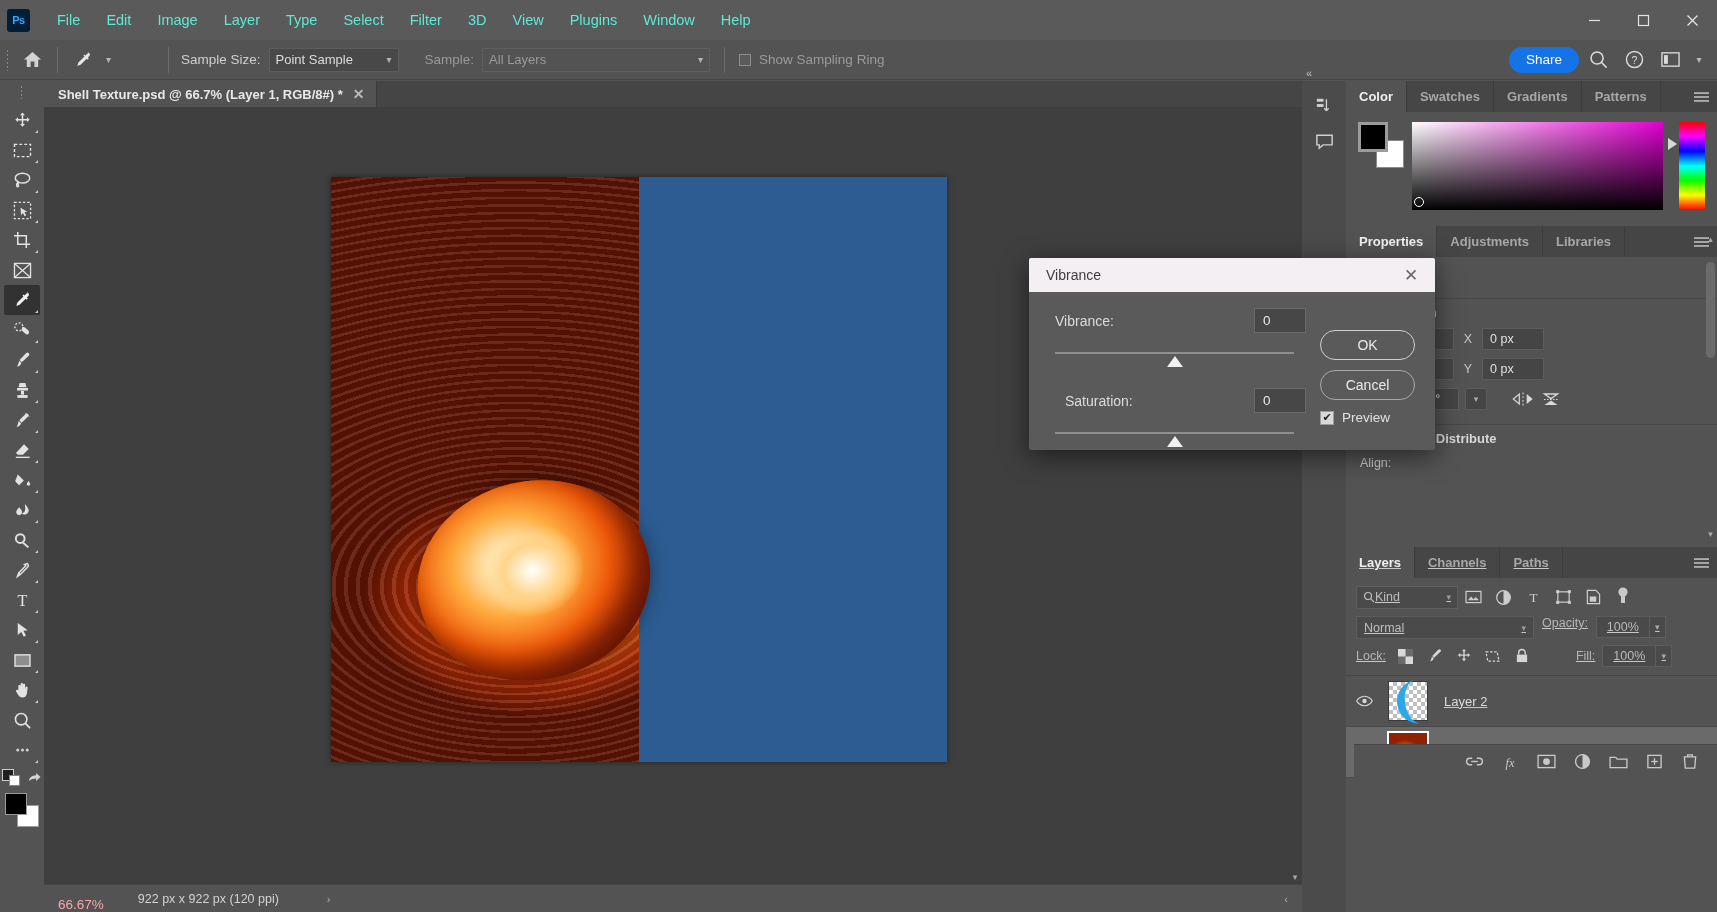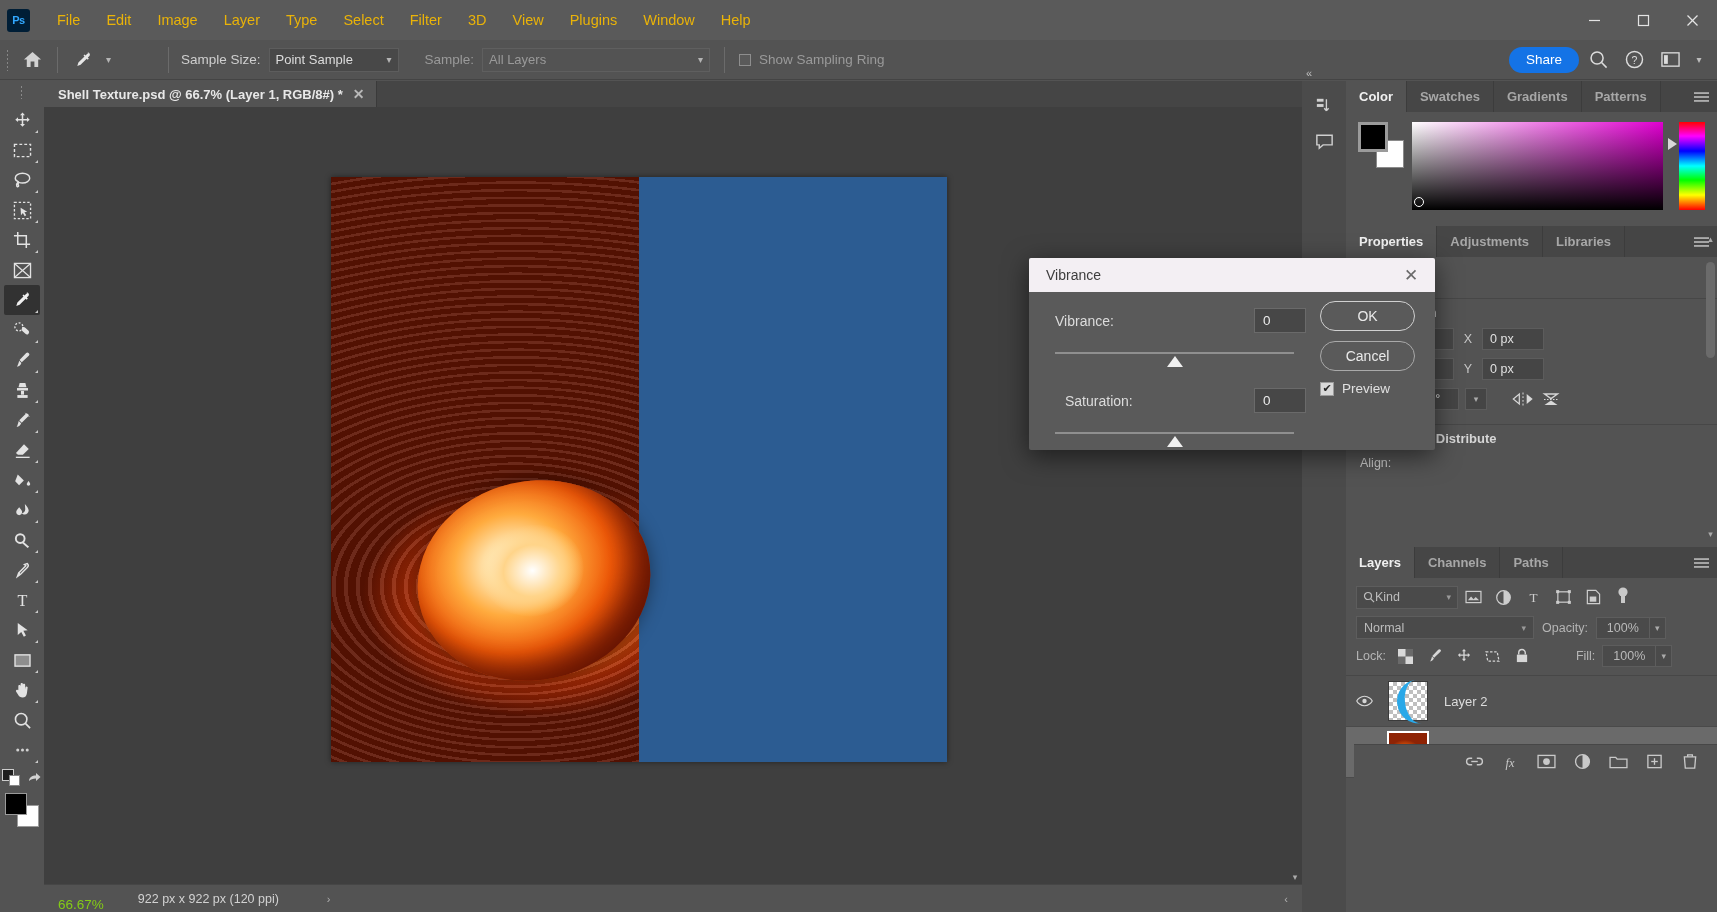--- a/index.html
+++ b/index.html
@@ -19,21 +19,21 @@
     background:#5a5a5a; display:flex; align-items:center;
   }
   .ps-logo {
     width:23px; height:23px; margin-left:7px; margin-right:14px;
     background:#001e36; border-radius:3px; color:#31a8ff;
     font-size:11px; font-weight:bold; display:flex;
     align-items:center; justify-content:center; letter-spacing:-.5px;
   }
   .menu-item {
     padding:8px 13px; height:40px; display:flex; align-items:center;
-    font-size:14.5px; color:#eab308; cursor:default; white-space:nowrap;
+    font-size:14.5px; color:#5eead4; cursor:default; white-space:nowrap;
   }
   .win-controls { position:absolute; right:0; top:0; display:flex; height:40px; }
   .win-btn {
     width:49px; height:40px; display:flex; align-items:center; justify-content:center;
     color:#e4e4e4;
   }
 
   
   .optionsbar {
     position:absolute; top:40px; left:0; width:1717px; height:40px;
@@ -160,21 +160,21 @@
   }
   .canvas-vscroll .arrow { position:absolute; left:0; width:14px; height:14px;
     display:flex; align-items:center; justify-content:center; color:#aaa; font-size:9px; }
 
   
   .statusbar {
     position:absolute; left:44px; bottom:0; width:1258px; height:28px;
     background:#535353; display:flex; align-items:center;
     border-top:1px solid #464646;
   }
-  .zoom-val { padding:0 10px 0 14px; font-size:13.5px; color:#84cc16;margin-top:12px; }
+  .zoom-val { padding:0 10px 0 14px; font-size:13.5px; color:#fca5a5;margin-top:12px; }
   .doc-size { font-size:12.5px; color:#d2d2d2; padding-left:24px; }
   .status-caret { color:#b0b0b0; font-size:11px; padding:0 14px; }
 
   
   .dock { position:absolute; right:0; top:81px; width:415px; height:831px; background:#535353; }
   .dock-rail {
     position:absolute; left:0; top:0; width:44px; height:100%; background:#4b4b4b;
     display:flex; flex-direction:column; align-items:center; padding-top:6px;
   }
   .rail-btn { width:36px; height:36px; display:flex; align-items:center; justify-content:center; }
@@ -223,21 +223,21 @@
   .prop-scroll { position:absolute; right:2px; top:8px; width:9px; bottom:8px; }
   .prop-scroll .bar { position:absolute; top:28px; width:9px; height:96px; background:#6b6b6b; border-radius:5px; }
 
   
   .layers-toolrow { display:flex; align-items:center; gap:0px; padding:7px 10px; }
   .kind-select {
     background:#4a4a4a; border:1px solid #5d5d5d; height:23px; width:102px;
     display:flex; align-items:center; padding:0 6px; font-size:12.5px; color:#bdbdbd;
   }
   .filt-icon { width:30px; height:24px; display:flex; align-items:center; justify-content:center; }
-  .blend-row { display:flex; align-items:center; padding:0 10px 6px 10px; gap:8px; }
+  .blend-row { display:flex; padding:0 10px 6px 10px; gap:8px; }
   .blend-select {
     background:#4a4a4a; border:1px solid #5d5d5d; height:23px; width:178px;
     display:flex; align-items:center; padding:0 7px; font-size:12.5px; color:#bdbdbd;
   }
   .opacity-lbl { font-size:12.5px; color:#b5b5b5; }
   .opacity-field {
     background:#4a4a4a; border:1px solid #5d5d5d; height:22px; width:54px;
     display:flex; align-items:center; justify-content:center; font-size:12.5px; color:#b9b9b9;
   }
   .mini-caret { width:16px; height:22px; border:1px solid #5d5d5d; border-left:none;
@@ -296,21 +296,21 @@
     width:52px; height:25px; display:flex; align-items:center;
     padding-left:8px; font-size:13.5px; color:#eaeaea;
   }
   .slider { position:relative; margin:19px 26px 0 26px; height:18px; }
   .slider .track { position:absolute; left:0; right:0; top:0; height:2px; background:#8f8f8f; }
   .slider .knob {
     position:absolute; left:50%; top:4px; transform:translateX(-50%);
     width:0; height:0; border-left:8px solid transparent; border-right:8px solid transparent;
     border-bottom:11px solid #f0f0f0;
   }
-  .dlg-right { position:absolute; right:0; top:0; width:115px; height:100%; padding-top:9px; }
+  .dlg-right { position:absolute; right:0; top:8px; width:115px; height:100%; padding-top:30px; }
   .dlg-btn {
     width:95px; height:30px; border:1px solid #a9a9a9; border-radius:15px;
     background:#5a5a5a; color:#eaeaea; font-size:14px;
     display:flex; align-items:center; justify-content:center; margin-bottom:10px;
   }
   .dlg-btn.primary { border-color:#d0d0d0; }
   .preview-row { display:flex; align-items:center; gap:8px; margin-top:8px; }
   .preview-box {
     width:14px; height:14px; background:#d9d9d9; border:1px solid #9c9c9c;
     display:flex; align-items:center; justify-content:center; color:#262626;
@@ -743,21 +743,21 @@
           <div style="margin-top:10px;font-size:12.5px;color:#c9c9c9;">Align:</div>
         </div>
 
         <div class="prop-scroll">
           <div style="position:absolute;top:0;width:9px;text-align:center;color:#aaa;font-size:9px;">▴</div>
           <div class="bar"></div>
           <div style="position:absolute;bottom:0;width:9px;text-align:center;color:#aaa;font-size:9px;">▾</div>
         </div>
       </div>
 
-      <div class="panel" style="position:relative;height:auto;">
+      <div class="panel" style="position:relative;height:auto;text-decoration:underline;">
         <div class="panel-tabs">
           <div class="ptab active">Layers</div>
           <div class="ptab">Channels</div>
           <div class="ptab">Paths</div>
           <div class="panel-menu">
             <svg width="15" height="12" viewBox="0 0 16 12">
                 <rect y="1" width="16" height="1.6" fill="#c4c4c4"></rect>
                 <rect y="5.2" width="16" height="1.6" fill="#c4c4c4"></rect>
                 <rect y="9.4" width="16" height="1.6" fill="#c4c4c4"></rect>
               </svg>

